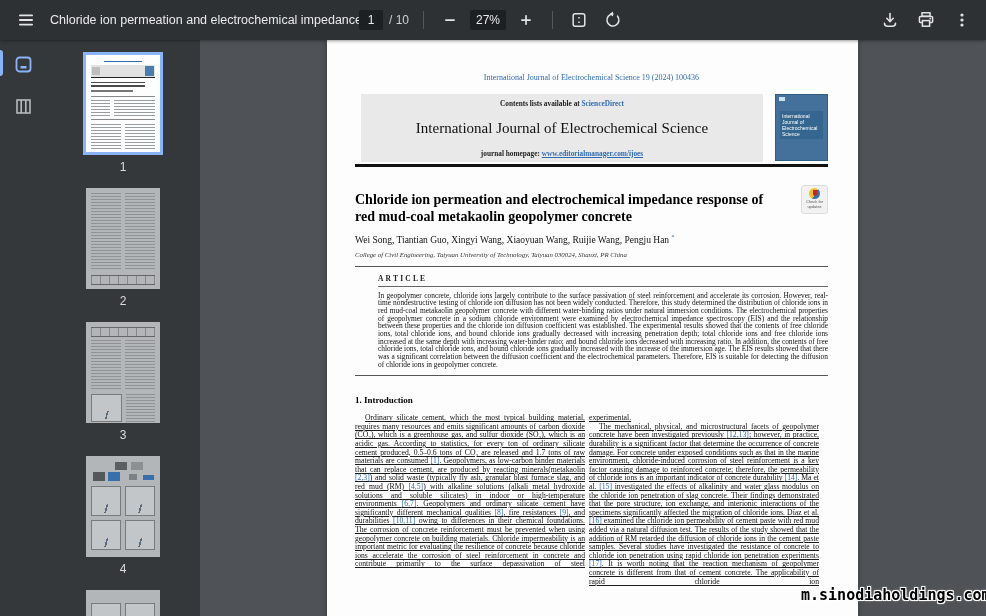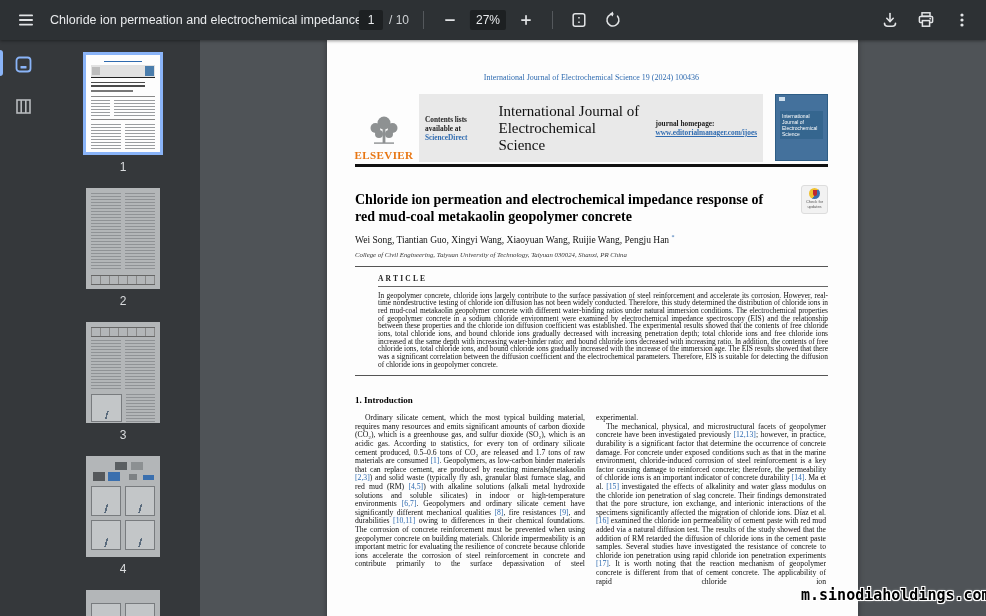--- a/index.html
+++ b/index.html
@@ -64,21 +64,21 @@
   
   .viewer { position:relative; flex:1; overflow:hidden; background:#4f5357; }
   .page { position:absolute; left:127px; top:0; width:531px; height:640px; background:#fdfdfd;
           font-family:"Liberation Serif", serif; color:#1c1c1c;
           padding:0 30px 0 28px; box-shadow:0 0 6px rgba(0,0,0,.35); }
 
   .citation { margin-top:33px; text-align:center; font-size:8px; color:var(--link); }
   .pub-header { margin-top:12px; display:flex; align-items:stretch; height:68px; }
   .pub-logo { width:58px; display:flex; flex-direction:column; align-items:center; justify-content:flex-end; padding-bottom:1px;}
   .pub-logo .wordmark { font-size:11px; font-weight:bold; color:var(--elsevier); letter-spacing:.4px; }
-  .pub-box { flex:1; background:#e9e9e9; margin-left:6px; display:flex; flex-direction:row;
+  .pub-box { flex:1; background:#e9e9e9; margin-left:6px; display:flex; flex-direction:column;
              align-items:center; justify-content:center; gap:12px; padding:4px 6px; }
   .pub-contents { font-size:7.3px; font-weight:bold; color:#222; }
   .pub-contents .sd { color:var(--link); font-weight:bold; }
   .pub-jtitle { font-size:15px; color:#111; }
   .pub-home { font-size:7.3px; font-weight:bold; color:#222; }
   .pub-home .url { color:var(--link);text-decoration:underline; }
   .pub-cover { width:53px; height:67px; margin-left:12px; background:var(--cover); border:1px solid #2e5d85;
                position:relative; overflow:hidden; }
   .pub-cover .band { position:absolute; left:4px; right:4px; top:16px; color:#fff;
                      font-size:5px; line-height:6px; font-family:"Liberation Sans",sans-serif;
@@ -106,21 +106,21 @@
   .info-col { width:128px; flex:0 0 auto; }
   .abs-col { flex:1; margin-left:23px; }
   .sec-head { font-size:7.5px; font-weight:bold; letter-spacing:2.2px; color:#222;
               border-bottom:1px solid #666; padding-bottom:3px; }
   .kw-label { margin-top:6px; font-size:6.8px; font-style:italic; color:#222; }
   .kw { font-size:6.8px; line-height:8.6px; color:#222; }
   .abs-text { margin-top:5px; font-size:7.4px; line-height:7.65px; text-align:justify; color:#111; }
   .rule-end { margin-top:7px; height:1px; background:#555; }
 
   .intro-head { margin-top:19px; font-size:9px; font-weight:bold; color:#000; }
-  .body-cols { margin-top:9px; display:flex; gap:11px; }
+  .body-cols { margin-top:9px; display:flex; gap:4px;text-decoration:underline; }
   .bcol { width:230px; font-size:7.7px; line-height:8.6px; text-align:justify; color:#111; }
   .bcol .p-ind { text-indent:10px; }
   .just-all { text-align-last:justify; }
   .ref { color:var(--link); }
 
   .watermark { position:absolute; left:801px; top:586px; z-index:9; white-space:nowrap;
                font-family:"DejaVu Sans Mono", monospace; font-weight:bold; font-size:15px; color:#000;
                text-shadow:-1px -1px 0 #fff, 1px -1px 0 #fff, -1px 1px 0 #fff, 1px 1px 0 #fff, 0 0 3px #fff; }
 </style>
 </head>
@@ -308,34 +308,20 @@
 
       </div>
     </aside>
 
     <div class="viewer">
       <div class="page">
 
         <div class="citation">International Journal of Electrochemical Science 19 (2024) 100436</div>
 
         <div class="pub-header">
-          <div class="pub-logo">
-            <svg width="36" height="34" viewBox="0 0 36 34">
-              <g fill="#8e9192">
-                <circle cx="18" cy="8" r="6.5"></circle>
-                  <circle cx="9.5" cy="13" r="5"></circle>
-                  <circle cx="26.5" cy="13" r="5"></circle>
-                <circle cx="13" cy="19" r="4"></circle>
-                  <circle cx="23" cy="19" r="4"></circle>
-                <rect x="16.6" y="13" width="2.8" height="15"></rect>
-                <rect x="8" y="27.4" width="20" height="1.4"></rect>
-              </g>
-            </svg>
-            <div class="wordmark">ELSEVIER</div>
-          </div>
 
           <div class="pub-box">
             <div class="pub-contents"><span>Contents lists available at </span><span class="sd">ScienceDirect</span></div>
             <div class="pub-jtitle">International Journal of Electrochemical Science</div>
             <div class="pub-home"><span>journal homepage: </span><span class="url">www.editorialmanager.com/ijoes</span></div>
           </div>
 
           <div class="pub-cover">
             <i class="tick"></i>
             <div class="band">International Journal of Electrochemical Science</div>

